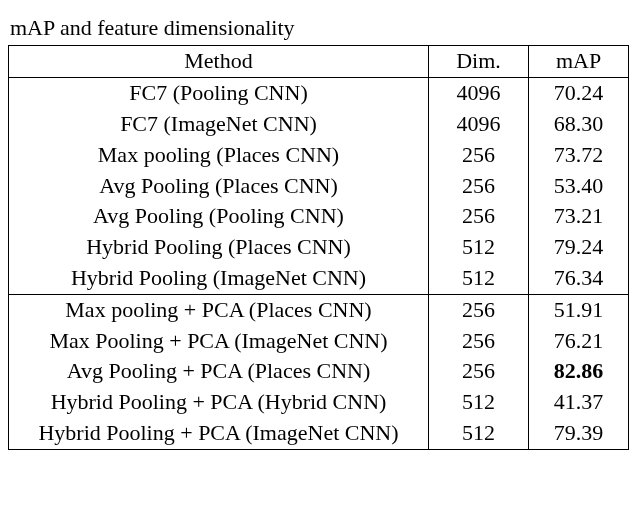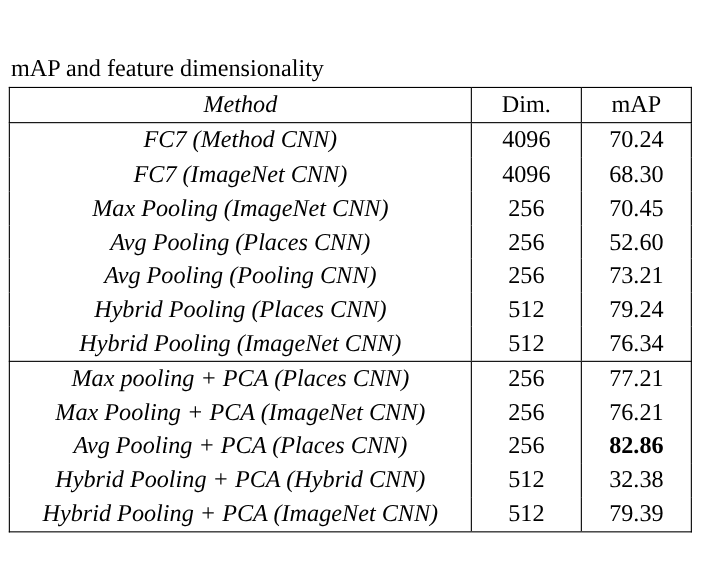--- a/index.html
+++ b/index.html
@@ -13,21 +13,20 @@
   .wrap {
     width: 640px;
     height: 519px;
     box-sizing: border-box;
     padding: 0 8px 8px 8px;
   }
   .caption {
     font-size: 22px;
     padding: 15px 0 4px 2px;
     line-height: 1.2;
-    margin-top: 34px;
   }
   table {
     border-collapse: collapse;
     width: 620px;
     table-layout: fixed;
     line-height: 1.4;
   }
   col.method { width: 420px; }
   col.dim    { width: 100px; }
   col.map    { width: 100px; }
@@ -38,21 +37,20 @@
   }
   th {
     border-top: 1.5px solid #000;
     border-bottom: 1px solid #000;
   }
   td.vline, th.vline {
     border-left: 1.5px solid #000;
   }
   td.first, th.first {
     border-left: 1.5px solid #000;
-    font-style: italic;
   }
   td.last, th.last {
     border-right: 1.5px solid #000;
   }
   tr.sep td {
     border-bottom: 1px solid #000;
   }
   tr.end td {
     border-bottom: 1.5px solid #000;
   }
@@ -79,75 +77,75 @@
   <thead>
     <tr>
       <th class="first">Method</th>
       <th class="vline">Dim.</th>
       <th class="vline last">mAP</th>
     </tr>
   </thead>
   <tbody>
 
     <tr>
-      <td class="first">FC7 (Method CNN)</td>
+      <td class="first">FC7 (Pooling CNN)</td>
       <td class="vline">4096</td>
       <td class="vline last">70.24</td>
     </tr>
     <tr>
       <td class="first">FC7 (ImageNet CNN)</td>
       <td class="vline">4096</td>
       <td class="vline last">68.30</td>
     </tr>
 
     <tr>
-      <td class="first">Max Pooling (ImageNet CNN)</td>
+      <td class="first">Max pooling (Places CNN)</td>
       <td class="vline">256</td>
-      <td class="vline last">70.45</td>
+      <td class="vline last">73.72</td>
     </tr>
     <tr>
       <td class="first">Avg Pooling (Places CNN)</td>
       <td class="vline">256</td>
-      <td class="vline last">52.60</td>
+      <td class="vline last">53.40</td>
     </tr>
     <tr>
       <td class="first">Avg Pooling (Pooling CNN)</td>
       <td class="vline">256</td>
       <td class="vline last">73.21</td>
     </tr>
     <tr>
       <td class="first">Hybrid Pooling (Places CNN)</td>
       <td class="vline">512</td>
       <td class="vline last">79.24</td>
     </tr>
     <tr class="sep">
       <td class="first">Hybrid Pooling (ImageNet CNN)</td>
       <td class="vline">512</td>
       <td class="vline last">76.34</td>
     </tr>
 
     <tr>
       <td class="first">Max pooling + PCA (Places CNN)</td>
       <td class="vline">256</td>
-      <td class="vline last">77.21</td>
+      <td class="vline last">51.91</td>
     </tr>
     <tr>
       <td class="first">Max Pooling + PCA (ImageNet CNN)</td>
       <td class="vline">256</td>
       <td class="vline last">76.21</td>
     </tr>
     <tr>
       <td class="first">Avg Pooling + PCA (Places CNN)</td>
       <td class="vline">256</td>
       <td class="vline last bold">82.86</td>
     </tr>
     <tr>
       <td class="first">Hybrid Pooling + PCA (Hybrid CNN)</td>
       <td class="vline">512</td>
-      <td class="vline last">32.38</td>
+      <td class="vline last">41.37</td>
     </tr>
     <tr class="end">
       <td class="first">Hybrid Pooling + PCA (ImageNet CNN)</td>
       <td class="vline">512</td>
       <td class="vline last">79.39</td>
     </tr>
   </tbody>
 </table>
 
 </div>

